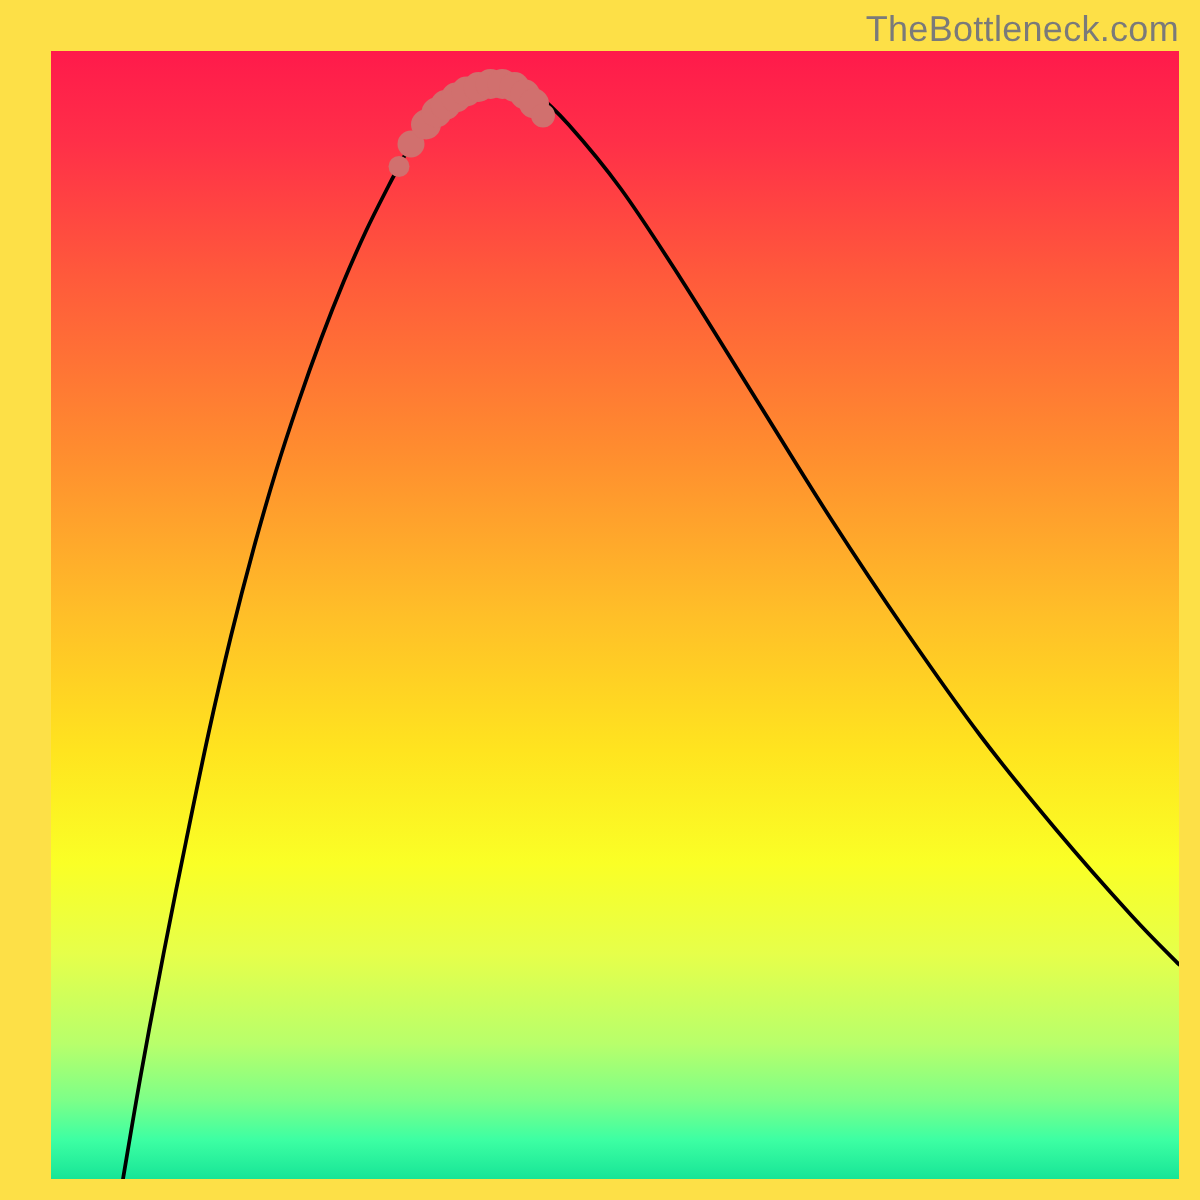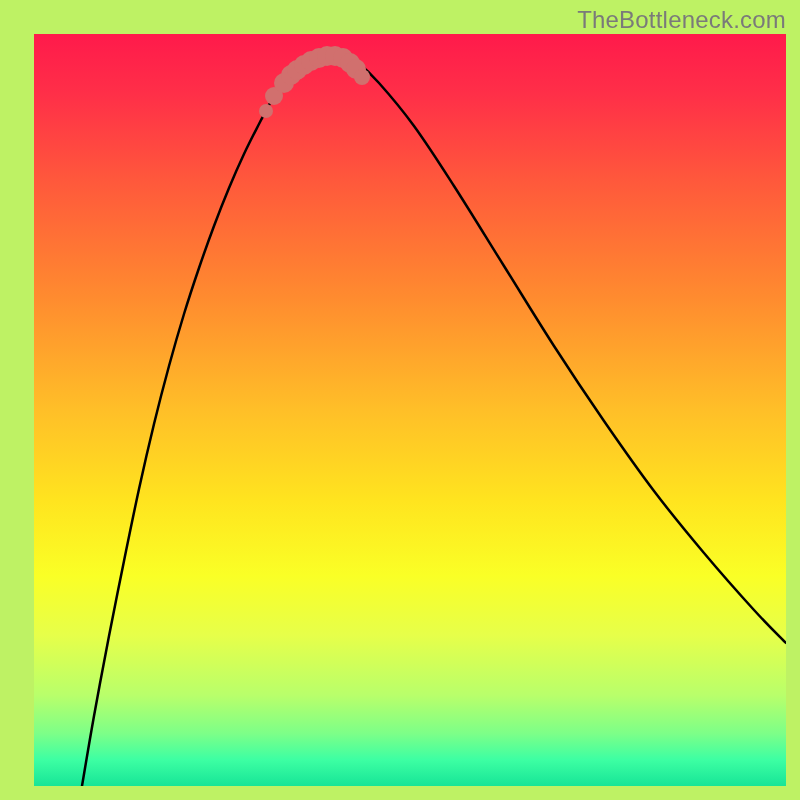--- a/index.html
+++ b/index.html
@@ -10,21 +10,21 @@
     background: #000;
     overflow: hidden;
     font-family: Arial, Helvetica, sans-serif;
   }
   .frame {
     position: absolute;
     left: 0;
     top: 0;
     width: 800px;
     height: 800px;
-    background: #bef264;
+    background: #fde047;
   }
   .plot-area {
     position: absolute;
     left: 34px;
     top: 34px;
     width: 752px;
     height: 752px;
     overflow: hidden;
   }
   .watermark {

